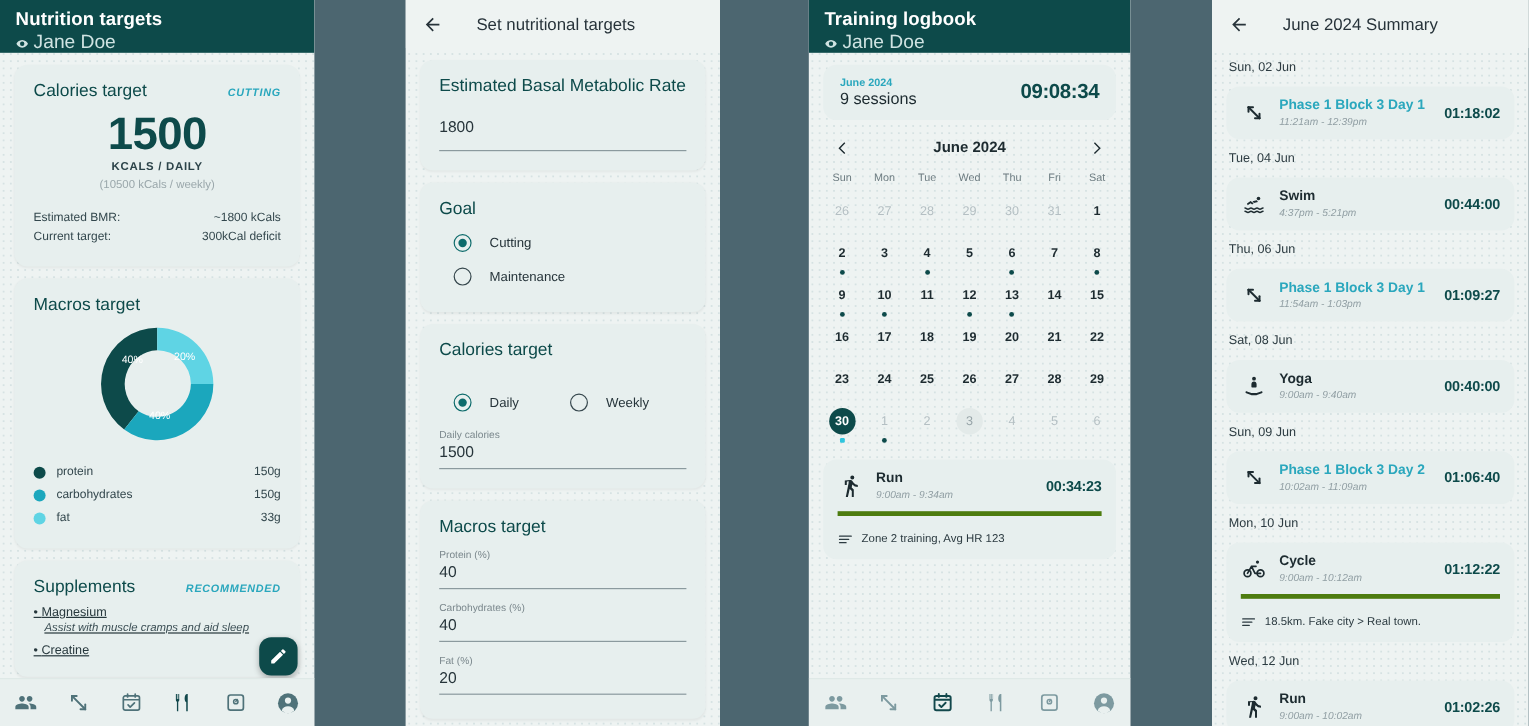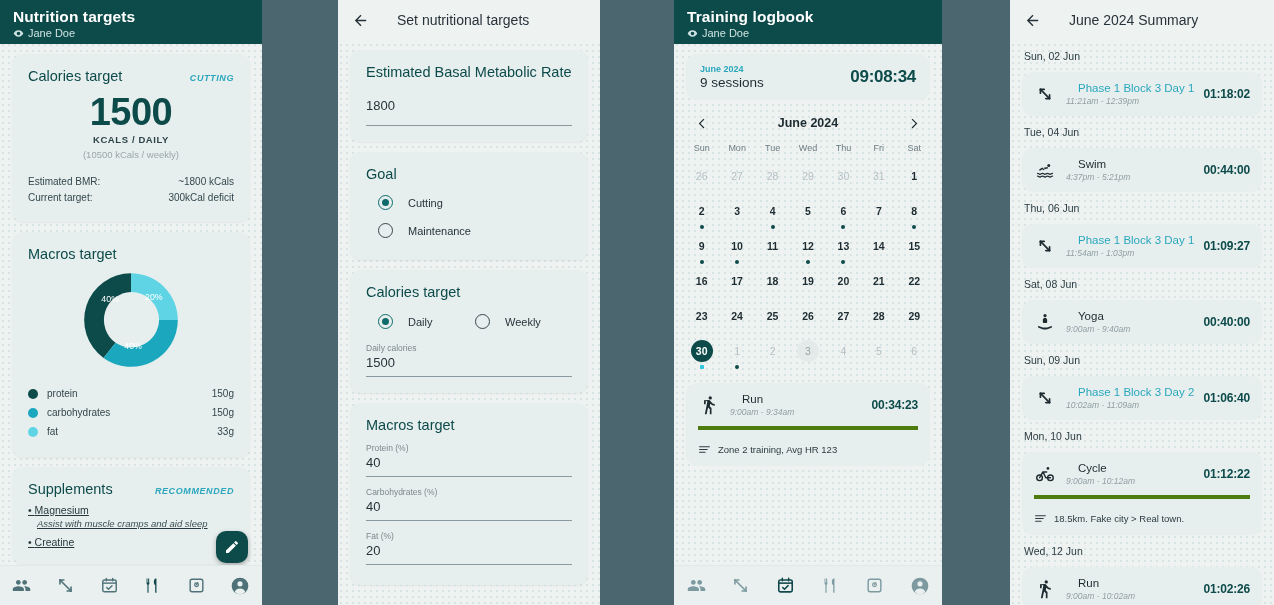--- a/index.html
+++ b/index.html
@@ -23,21 +23,21 @@
   .gap { flex: 0 0 auto; height: 605px; background: #4c6670; }
 
   
   .appbar-dark {
     background: #0d4a4a;
     color: #ffffff;
     padding: 7px 13px 9px 13px;
     height: 44px;
   }
   .appbar-dark .title { font-size: 15.5px; font-weight: 700; letter-spacing: .1px; line-height: 19px; }
-  .appbar-dark .sub { font-size: 11px; color: #cfe3e2; display: flex; align-items: center; gap: 4px; margin-top: 1px; text-align: right;}
+  .appbar-dark .sub { font-size: 16px; color: #cfe3e2; display: flex; align-items: center; gap: 4px; margin-top: 1px; text-align: right;}
   .eye { width: 11px; height: 11px; display:inline-block; }
 
   .appbar-light {
     background: #eef3f2;
     display: flex; align-items: center; gap: 28px;
     padding: 0 14px;
     height: 40px;
   }
   .appbar-light .title { font-size: 14px; color: #27333a; font-weight: 400; }
   .back-arrow { width: 17px; height: 17px; flex: 0 0 auto; }
@@ -94,21 +94,21 @@
   .field { margin-top: 10px; }
   .field-label { font-size: 8.5px; color:#7b888d; margin-bottom: 2px; }
   .field-val { font-size: 13px; color:#26343a; padding-bottom: 6px; }
   .field-underline { height:1px; background:#8b9a9e; }
 
   .radio-row { display:flex; align-items:center; margin-top: 13px; padding-left: 12px; }
   .radio { width:15px; height:15px; border-radius:50%; border:1.6px solid #36474d; flex:0 0 auto; position:relative; }
   .radio.on { border-color:#0d6b6b; }
   .radio.on::after { content:""; position:absolute; inset:2.6px; border-radius:50%; background:#0d6b6b; }
   .radio-label { font-size: 11px; color:#26343a; margin-left: 15px; }
-  .radio-inline { display:flex; align-items:flex-start; margin-top: 14px; padding-left: 12px; gap: 0; }
+  .radio-inline { display:flex; align-items:flex-start; margin-top: 28px; padding-left: 12px; gap: 0; }
   .radio-inline .grp { display:flex; align-items:center; width: 50%; }
 
   
   .sesscard {
     background:#e7efee; border-radius:11px; margin: 10px 12px; padding: 10px 14px;
     display:flex; align-items:center; justify-content:space-between;
   }
   .sess-month { font-size: 9px; color:#2aa7bd; font-weight:700; }
   .sess-count { font-size: 13.5px; color:#1d2b30; margin-top: 1px;}
   .sess-time { font-size: 17px; font-weight:700; color:#0d4a4a; letter-spacing:-.3px;}
@@ -129,21 +129,21 @@
   .cal-num.today { background:#e3eae9; color:#98a5a9; font-weight:400;}
   .cal-num.sel { background:#0d4a4a; color:#ffffff; }
   .cal-mark { width:4px; height:4px; border-radius:50%; background:#0d4a4a; margin-top:3px; }
   .cal-mark.light { background:#2fc5de; border-radius:1px; }
 
   
   .entry { background:#e7efee; border-radius:11px; margin: 10px 12px; padding: 10px 12px 10px 12px; }
   .entry-main { display:flex; align-items:center; }
   .entry-icon { width:22px; height:22px; flex:0 0 auto; display:flex; align-items:center; justify-content:center; margin-right:10px;}
   .entry-txt { flex:1; min-width:0; }
-  .entry-name { font-size: 11.5px; color:#1d2b30; font-weight:400;margin-left:12px; }
+  .entry-name { font-size: 11.5px; color:#1d2b30; font-weight:700; }
   .entry-name.link { color:#2aa7bd; }
   .entry-when { font-size: 8.5px; color:#909ea3; font-style:italic; margin-top:2px;}
   .entry-dur { font-size: 12px; font-weight:700; color:#0d4a4a; letter-spacing:-.2px;}
   .entry-note { display:flex; align-items:center; gap:7px; margin-top:9px; padding-top:13px; border-top:4px solid #4d7c0f; font-size:9.5px; color:#2c3b41;}
 
   .daylabel { font-size: 10.5px; color:#2c3b41; margin: 10px 0 0 14px; }
 </style>
 </head>
 <body>
 

